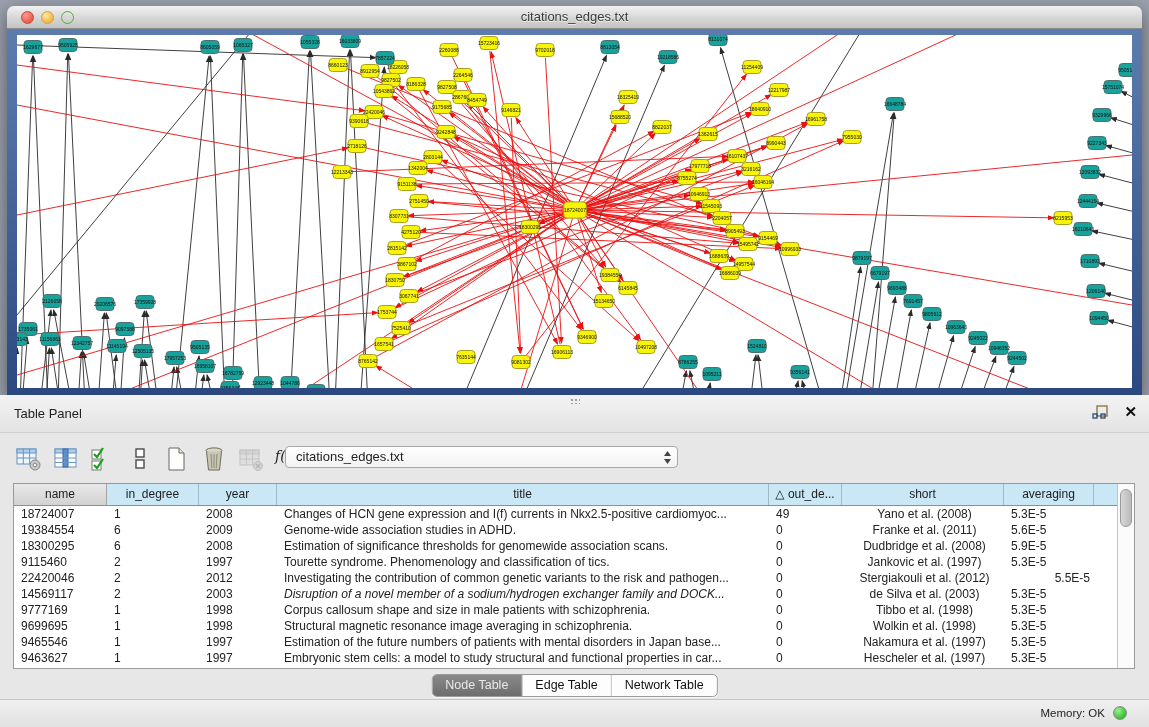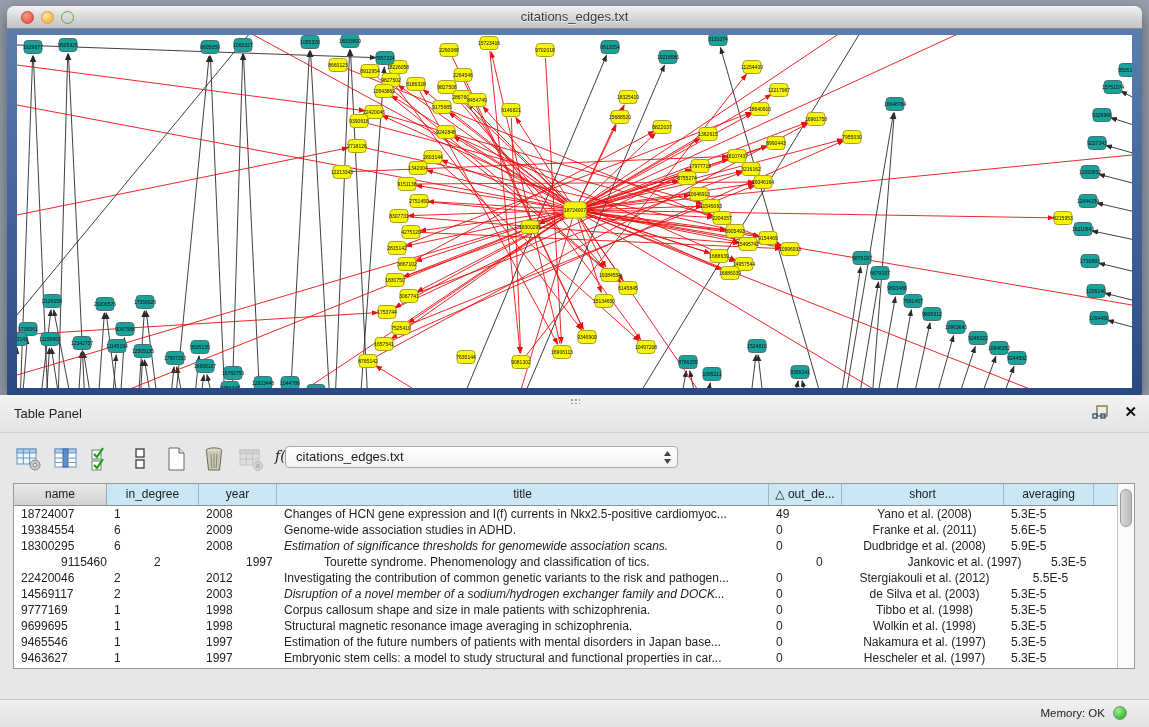--- a/index.html
+++ b/index.html
@@ -877,42 +877,42 @@
           <div class="td" style="width: 78px; text-align: left;">2009</div>
           <div class="td" style="width: 492px; text-align: left;">Genome-wide association studies in ADHD.</div>
           <div class="td" style="width: 73px; text-align: left;">0</div>
           <div class="td" style="width: 162px; text-align: center;">Franke et al. (2011)</div>
           <div class="td" style="width: 90px; text-align: left;">5.6E-5</div>
         </div>
         <div class="tr">
           <div class="td" style="width: 93px; text-align: left;">18300295</div>
           <div class="td" style="width: 92px; text-align: left;">6</div>
           <div class="td" style="width: 78px; text-align: left;">2008</div>
-          <div class="td" style="width: 492px; text-align: left; font-style: italic;">Estimation of significance thresholds for genomewide association scans.</div>
+          <div class="td" style="width: 492px; text-align: left;">Estimation of significance thresholds for genomewide association scans.</div>
           <div class="td" style="width: 73px; text-align: left;">0</div>
           <div class="td" style="width: 162px; text-align: center;">Dudbridge et al. (2008)</div>
           <div class="td" style="width: 90px; text-align: left;">5.9E-5</div>
         </div>
         <div class="tr">
-          <div class="td" style="width: 93px; text-align: left; margin-left: 40px;">9115460</div>
+          <div class="td" style="width: 93px; text-align: left;">9115460</div>
           <div class="td" style="width: 92px; text-align: left;">2</div>
           <div class="td" style="width: 78px; text-align: left;">1997</div>
           <div class="td" style="width: 492px; text-align: left;">Tourette syndrome. Phenomenology and classification of tics.</div>
           <div class="td" style="width: 73px; text-align: left;">0</div>
           <div class="td" style="width: 162px; text-align: center;">Jankovic et al. (1997)</div>
           <div class="td" style="width: 90px; text-align: left;">5.3E-5</div>
         </div>
         <div class="tr">
           <div class="td" style="width: 93px; text-align: left;">22420046</div>
           <div class="td" style="width: 92px; text-align: left;">2</div>
           <div class="td" style="width: 78px; text-align: left;">2012</div>
           <div class="td" style="width: 492px; text-align: left;">Investigating the contribution of common genetic variants to the risk and pathogen...</div>
           <div class="td" style="width: 73px; text-align: left;">0</div>
           <div class="td" style="width: 162px; text-align: center;">Stergiakouli et al. (2012)</div>
-          <div class="td" style="width: 90px; text-align: center;">5.5E-5</div>
+          <div class="td" style="width: 90px; text-align: right;">5.5E-5</div>
         </div>
         <div class="tr">
           <div class="td" style="width: 93px; text-align: left;">14569117</div>
           <div class="td" style="width: 92px; text-align: left;">2</div>
           <div class="td" style="width: 78px; text-align: left;">2003</div>
           <div class="td" style="width: 492px; text-align: left; font-style: italic;">Disruption of a novel member of a sodium/hydrogen exchanger family and DOCK...</div>
           <div class="td" style="width: 73px; text-align: left;">0</div>
           <div class="td" style="width: 162px; text-align: center;">de Silva et al. (2003)</div>
           <div class="td" style="width: 90px; text-align: left;">5.3E-5</div>
         </div>
@@ -951,18 +951,23 @@
           <div class="td" style="width: 73px; text-align: left;">0</div>
           <div class="td" style="width: 162px; text-align: center;">Hescheler et al. (1997)</div>
           <div class="td" style="width: 90px; text-align: left;">5.3E-5</div>
         </div>
       </div>
     <div class="vscroll">
       <div class="vthumb"></div>
     </div>
   </div>
 
+  <div class="tabbar">
+    <span class="tab selected">Node Table</span>
+    <span class="tab">Edge Table</span>
+    <span class="tab">Network Table</span>
+  </div>
 
   <div class="statusbar">
     <span class="mem-label">Memory: OK</span>
     <span class="mem-dot"></span>
   </div>
 </div>
 
 </body></html>

